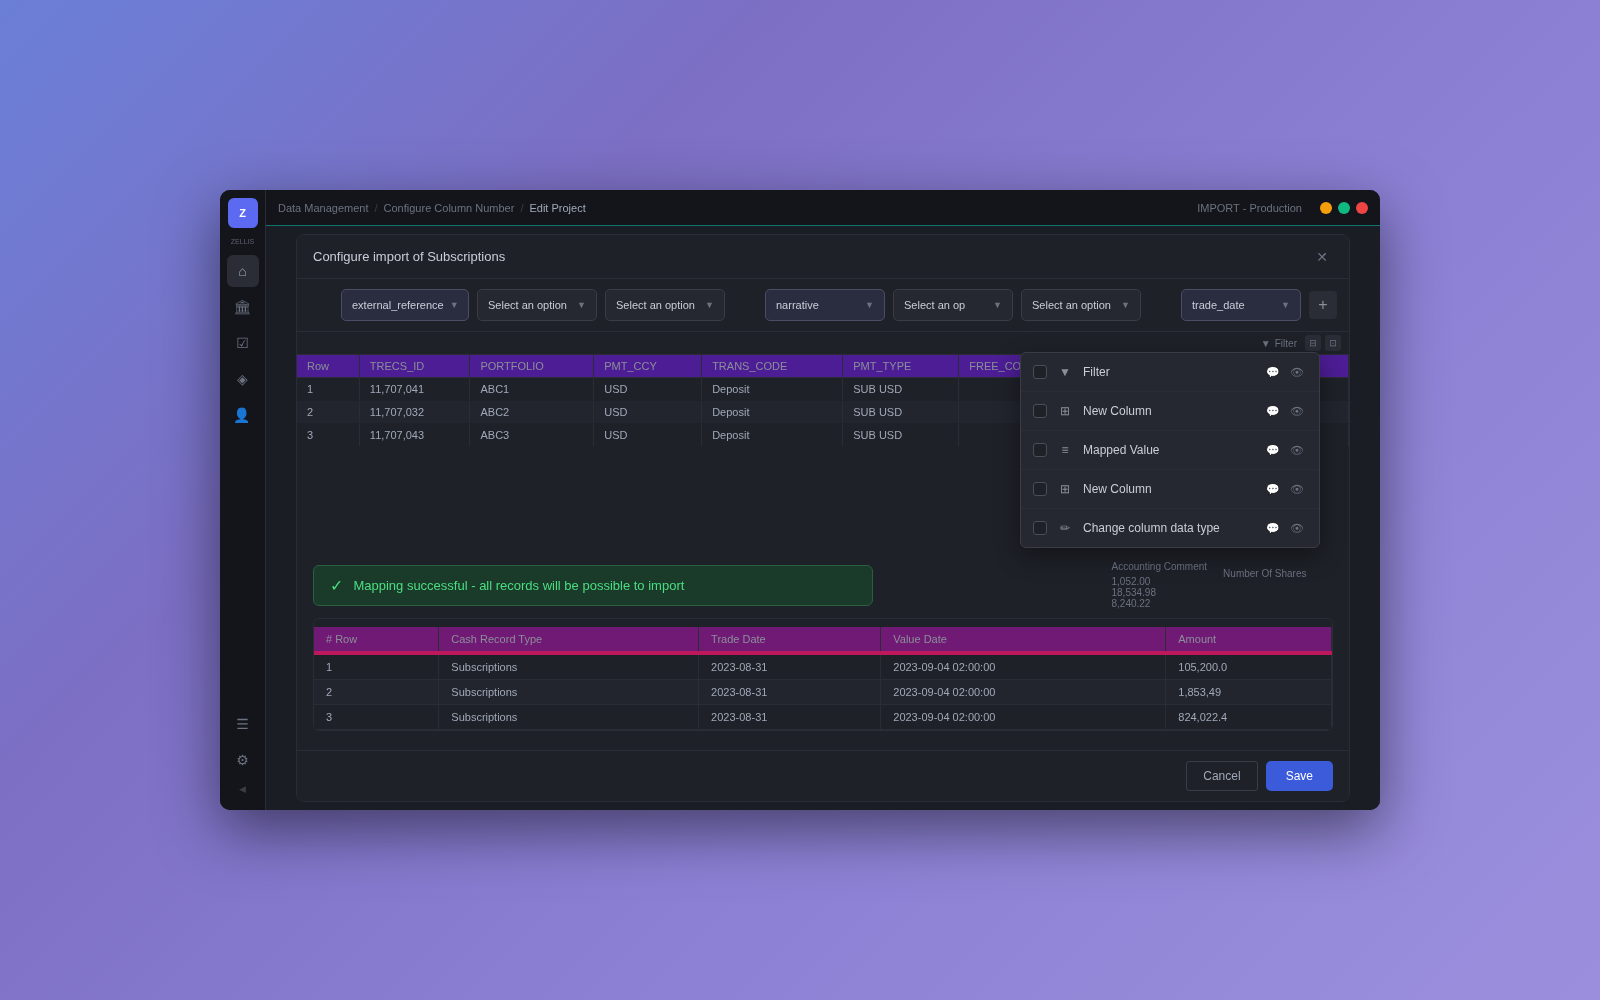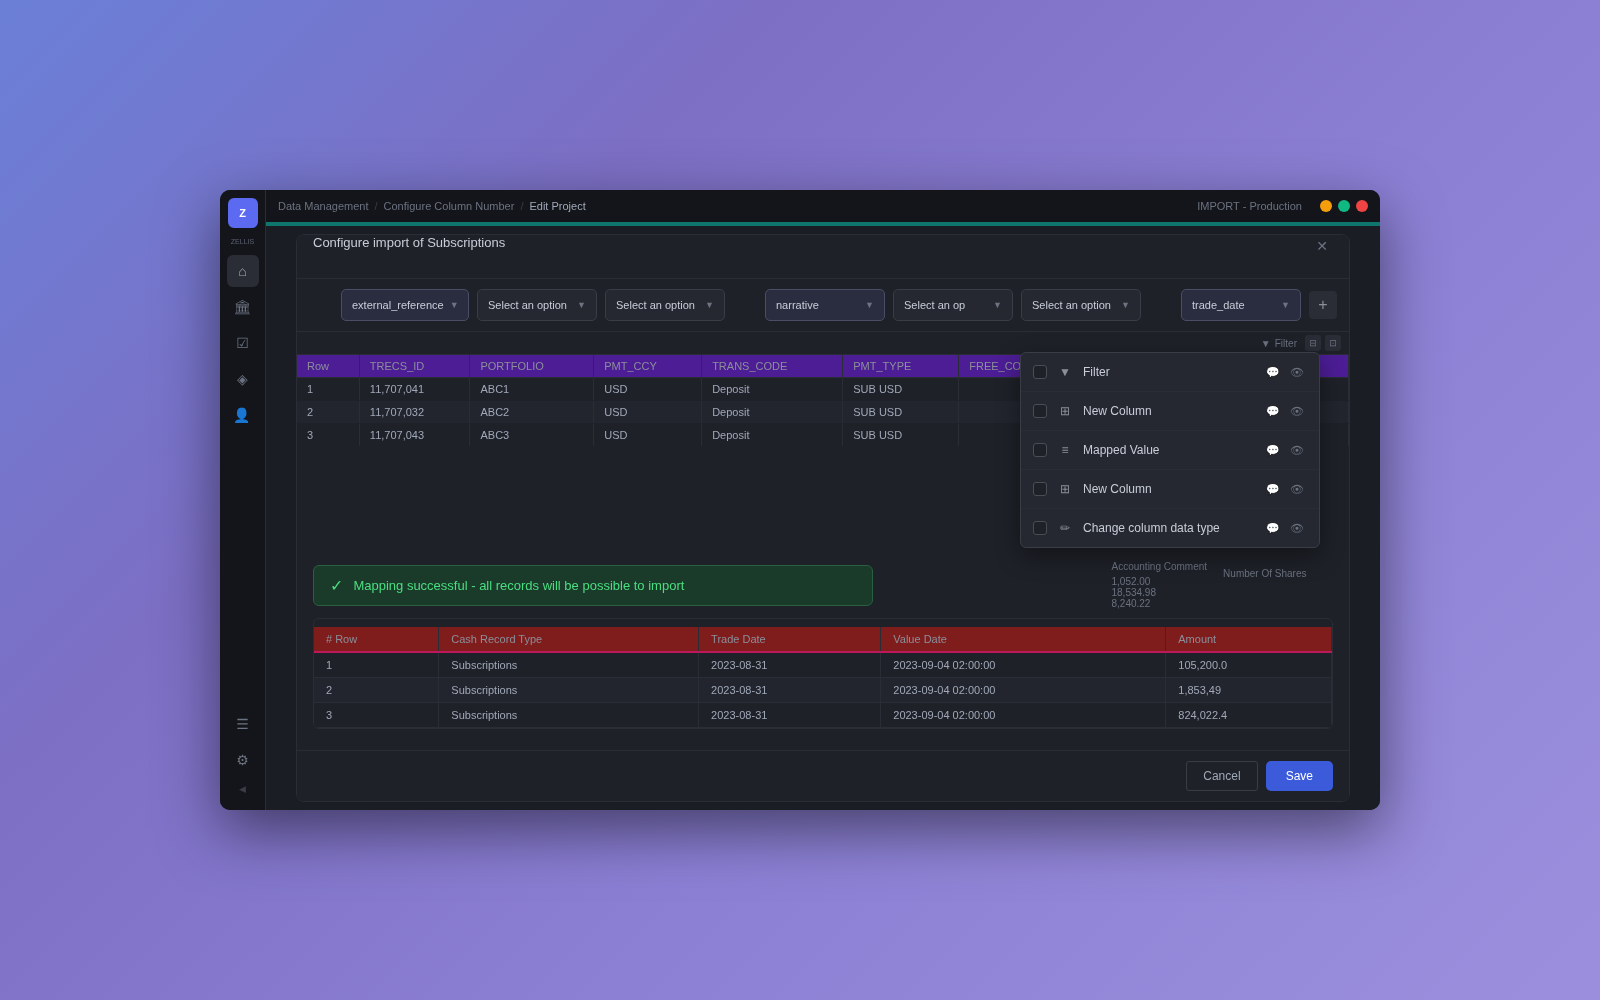--- a/index.html
+++ b/index.html
@@ -92,21 +92,21 @@
       overflow: hidden;
     }
 
     
     .top-bar {
       height: 36px;
       background: #13151a;
       display: flex;
       align-items: center;
       padding: 0 12px;
-      border-bottom: 4px solid #0f766e;
+      border-bottom: 1px solid #0f766e;
       gap: 6px;
     }
 
     .breadcrumb-item {
       font-size: 11px;
       color: #6b7280;
     }
 
     .breadcrumb-sep {
       font-size: 11px;
@@ -156,21 +156,21 @@
       border-radius: 8px;
       border: 1px solid #2a2d35;
       display: flex;
       flex-direction: column;
       overflow: hidden;
     }
 
     .dialog-header {
       height: 44px;
       display: flex;
-      align-items: flex-start;
+      align-items: center;
       padding: 0 16px;
       border-bottom: 1px solid #2a2d35;
       background: #1e2128;
     }
 
     .dialog-title {
       font-size: 13px;
       color: #c8cdd8;
       font-weight: 500;
     }
@@ -324,26 +324,26 @@
     }
 
     .preview-table {
       width: 100%;
       border-collapse: collapse;
       font-size: 11px;
       margin-top: 8px;
     }
 
     .preview-table th {
-      background: #7f1d1d;
+      background: #701a75;
       color: #8b8f9a;
       font-weight: 500;
       padding: 6px 12px;
       text-align: left;
-      border-bottom: 2px solid #be185d;
+      border-bottom: 4px solid #be185d;
       border-right: 1px solid #2a2d35;
     }
 
     .preview-table td {
       color: #a0a8b8;
       padding: 6px 12px;
       border-bottom: 1px solid #2a2d35;
       border-right: 1px solid #2a2d35;
     }
 

